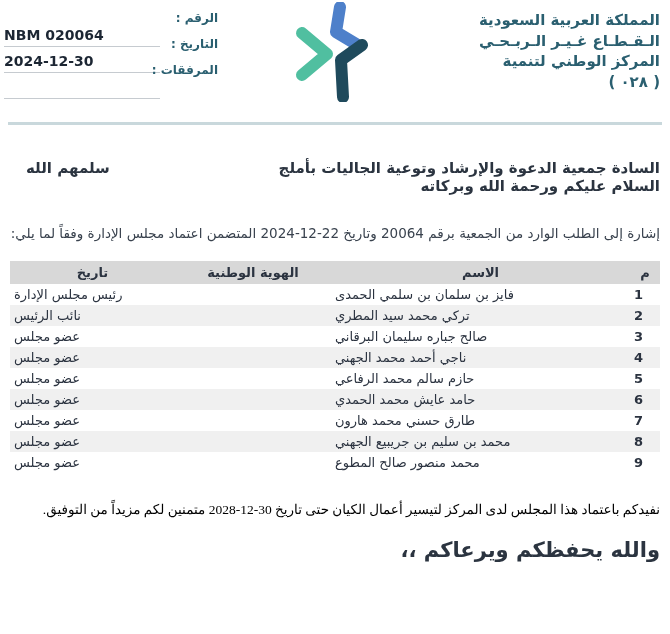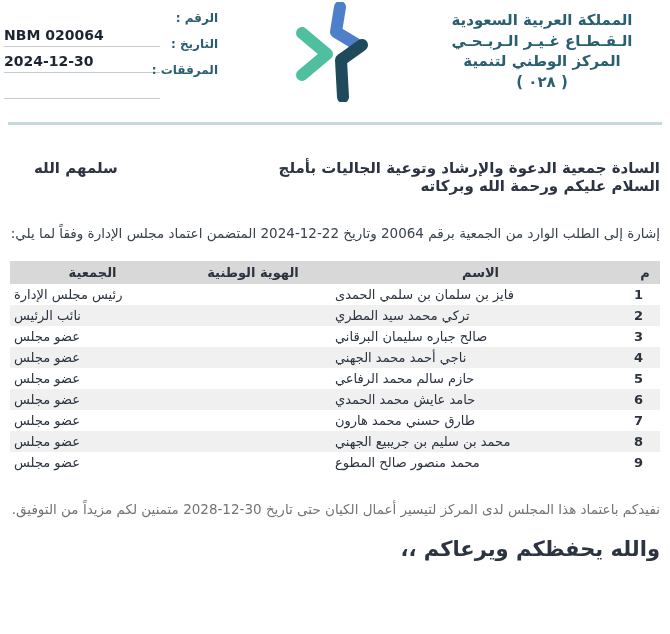--- a/index.html
+++ b/index.html
@@ -5,21 +5,21 @@
   html,body{margin:0;padding:0;}
   body{
     width:670px;height:634px;background:#ffffff;
     font-family:"DejaVu Sans","Liberation Sans",sans-serif;
     color:#2b3340;overflow:hidden;
   }
   
   .letterhead{position:relative;height:122px;}
   .org-block{
     position:absolute;top:10px;right:10px;width:236px;
-    text-align:center;font-weight:bold;font-size:15px;line-height:1.38;
+    font-weight:bold;font-size:15px;line-height:1.38;
     color:#2a5f70;
   }
   .logo{position:absolute;top:2px;left:285px;width:100px;height:100px;}
   .fields{position:absolute;top:8px;left:4px;width:214px;}
   .field-row{position:relative;height:26px;}
   .field-label{
     position:absolute;right:0;top:3px;
     color:#2a5f70;font-weight:bold;font-size:12px;white-space:nowrap;
   }
   .field-value{
@@ -28,32 +28,32 @@
     direction:ltr;text-align:left;
     font-weight:bold;font-size:14px;color:#1c2633;line-height:22px;
   }
   .separator{height:3px;background:#c9d8dc;border:none;margin:0 8px;}
   
   .main{padding:0 10px;}
   .greeting-row{
     display:flex;justify-content:space-between;align-items:flex-start;
     margin-top:34px;font-weight:bold;font-size:15px;color:#2b3440;
   }
-  .salute{margin-left:24px;white-space:nowrap;}
+  .salute{margin-left:16px;white-space:nowrap;}
   .salam{font-weight:bold;font-size:15px;color:#2b3440;}
   .ref-par{margin-top:30px;font-size:13.5px;color:#39424e;}
   
   table{width:100%;border-collapse:collapse;margin-top:20px;font-size:13px;table-layout:fixed;}
   thead tr{background:#d8d8d8;}
   th{font-weight:bold;padding:4px 4px;color:#2b3340;text-align:center;}
   td{padding:3px 4px;text-align:left;color:#2b3340;}
   tbody tr:nth-child(even){background:#f0f0f0;}
   td.num{font-weight:bold;}
   
-  .closing-par{margin-top:28px;font-size:13.5px;color:#737373;}
+  .closing-par{margin-top:28px;font-size:13.5px;color:#000000;font-family:Liberation Serif, serif;}
   .closing-sal{margin-top:20px;font-weight:bold;font-size:21px;color:#2b3440;}
 </style>
 </head>
 <body>
 
 <div class="letterhead">
 
   <div class="fields">
     <div class="field-row">
       <span class="field-value">NBM 020064</span>
@@ -100,21 +100,21 @@
       <col style="width:30px">
         <col style="width:46%">
         <col style="width:24%">
         <col>
     </colgroup>
     <thead>
       <tr>
         <th>م</th>
         <th>الاسم</th>
         <th>الهوية الوطنية</th>
-        <th>الجمعية</th>
+        <th>تاريخ</th>
       </tr>
     </thead>
     <tbody>
       <tr>
         <td class="num">1</td>
         <td>فايز بن سلمان بن سلمي الحمدى</td>
         <td></td>
         <td>رئيس مجلس الإدارة</td>
       </tr>
       <tr>

